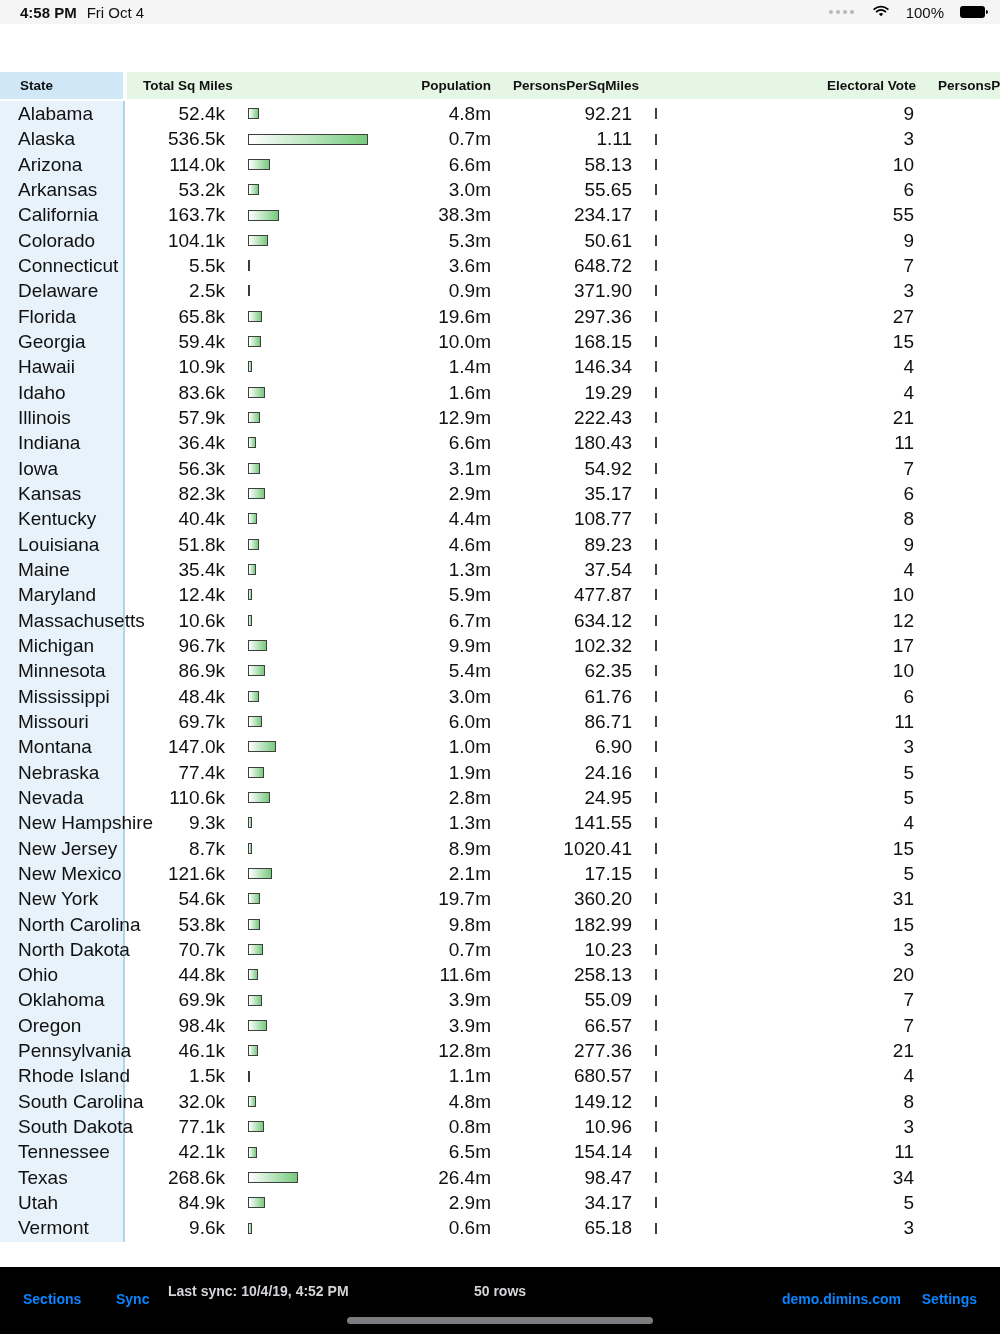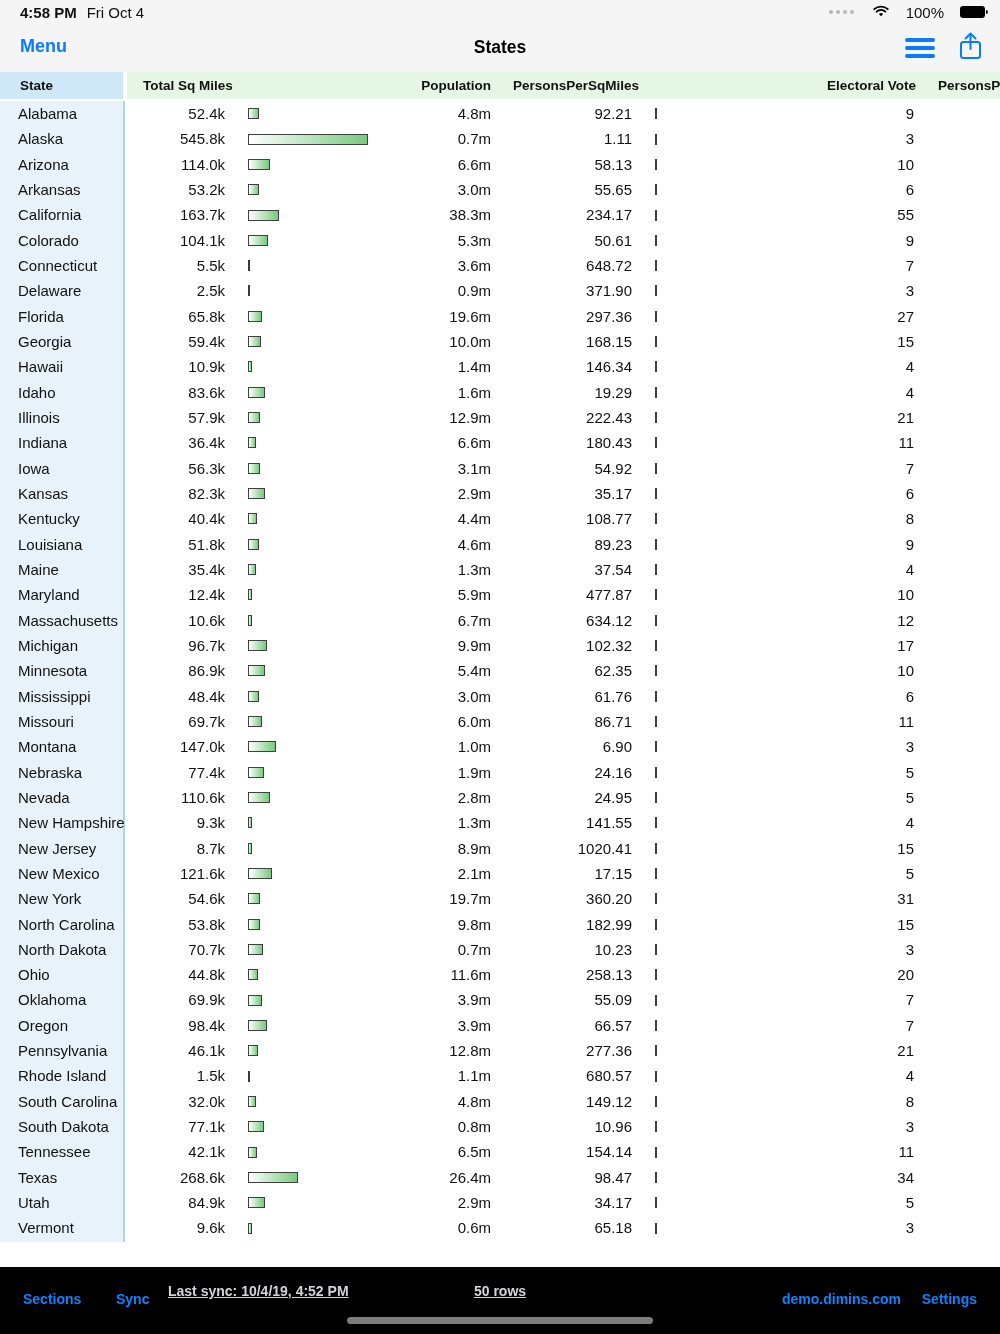--- a/index.html
+++ b/index.html
@@ -34,21 +34,21 @@
   .th-state{left:20px;}
   .th-sq{left:143px;}
   .th-pop{left:300px;width:191px;text-align:right;}
   .th-ppsm{left:513px;}
   .th-ev{left:716px;width:200px;text-align:right;}
   .th-pe{left:938px;}
   
   #tbody{position:absolute;left:0;top:101px;width:100%;height:1141px;}
   #statecol-bg{position:absolute;left:0;top:0;width:123px;height:100%;background:#e7f2fb;}
   #statecol-sep{position:absolute;left:123px;top:0;width:2px;height:100%;background:#aed6ea;}
-  .row{position:relative;height:25.34px;font-size:15px;padding-left:12px;}
+  .row{position:relative;height:25.34px;font-size:19px;padding-left:12px;}
   .cell{position:absolute;top:0;line-height:25.34px;white-space:nowrap;}
   .c-state{left:18px;}
   .c-sq{left:123px;width:102px;text-align:right;}
   .c-pop{left:300px;width:191px;text-align:right;}
   .c-ppsm{left:510px;width:122px;text-align:right;}
   .c-ev{left:820px;width:94px;text-align:right;}
   .bar-wrap{position:absolute;top:6.2px;height:13px;}
   .bw1{left:248px;}
   .bw2{left:655px;}
   .bar{height:9px;border:1px solid #3f3f3f;background:linear-gradient(90deg,#ffffff 0%,#77ca7e 100%);margin-top:1px;}
@@ -56,21 +56,21 @@
   
   #axisstrip{position:absolute;left:0;top:1243px;width:100%;height:24px;background:#fff;border-top:1px solid #d7d7d7;}
   .axis{position:absolute;top:3px;height:20px;}
   .axis-line{position:absolute;left:0;top:0;width:100%;height:0;border-top:2px solid #141414;}
   .axis-tick{position:absolute;top:2px;width:2px;background:#141414;}
   .axis-lab{position:absolute;top:7px;width:80px;margin-left:-40px;text-align:center;font-size:11.5px;color:#111;}
   
   #bottombar{position:absolute;left:0;top:1267px;width:100%;height:67px;background:#000;}
   .bb-item{position:absolute;top:14px;line-height:20px;font-size:14px;font-weight:700;white-space:nowrap;}
   .bb-link{color:#0a84ff;cursor:pointer;margin-top:8px;}
-  .bb-text{color:#d4d4d8;font-weight:600;text-decoration:underline;}
+  .bb-text{color:#d4d4d8;font-weight:600;}
   .bb-sections{left:23px;}
   .bb-sync{left:116px;}
   .bb-lastsync{left:168px;}
   .bb-rows{left:0;width:1000px;text-align:center;}
   .bb-server{right:99px;}
   .bb-settings{right:23px;}
   .home-indicator{position:absolute;left:347px;top:50px;width:306px;height:6.5px;border-radius:4px;background:#7c7c80;}
 </style>
 </head>
 <body>
@@ -97,38 +97,20 @@
         </svg>
       </span>
       <span>100%</span>
       <span class="battery">
           <span class="batt-body"></span>
           <span class="batt-tip"></span>
         </span>
     </div>
   </div>
 
-  <div id="navbar">
-    <span class="nav-menu">Menu</span>
-    <div class="nav-title">States</div>
-    <div class="nav-icons">
-      <span class="hamburger">
-          <i></i>
-          <i></i>
-          <i></i>
-        </span>
-      <span style="cursor:pointer;">
-        <svg width="27" height="32" viewBox="0 0 27 32">
-          <rect x="4" y="12" width="19" height="16" rx="2.5" fill="none" stroke="#0a7aff" stroke-width="2"></rect>
-          <line x1="13.5" y1="4" x2="13.5" y2="19" stroke="#0a7aff" stroke-width="2" stroke-linecap="round"></line>
-          <polyline points="8.5,8.5 13.5,3.5 18.5,8.5" fill="none" stroke="#0a7aff" stroke-width="2" stroke-linecap="round" stroke-linejoin="round"></polyline>
-        </svg>
-      </span>
-    </div>
-  </div>
 
   <div id="thead">
     <div class="th-blue"></div>
     <div class="th-green"></div>
     <span class="th th-state">State</span>
     <span class="th th-sq">Total Sq Miles</span>
     <span class="th th-pop">Population</span>
     <span class="th th-ppsm">PersonsPerSqMiles</span>
     <span class="th th-ev">Electoral Vote</span>
     <span class="th th-pe">PersonsPe</span>
@@ -146,21 +128,21 @@
           </div>
           <span class="cell c-pop">4.8m</span>
           <span class="cell c-ppsm">92.21</span>
           <div class="bar-wrap bw2">
             <div class="bar"></div>
           </div>
           <span class="cell c-ev">9</span>
         </div>
         <div class="row">
           <span class="cell c-state">Alaska</span>
-          <span class="cell c-sq">545.8k</span>
+          <span class="cell c-sq">536.5k</span>
           <div class="bar-wrap bw1">
             <div class="bar" style="width: 117.736px;"></div>
           </div>
           <span class="cell c-pop">0.7m</span>
           <span class="cell c-ppsm">1.11</span>
           <div class="bar-wrap bw2">
             <div class="bar"></div>
           </div>
           <span class="cell c-ev">3</span>
         </div>

